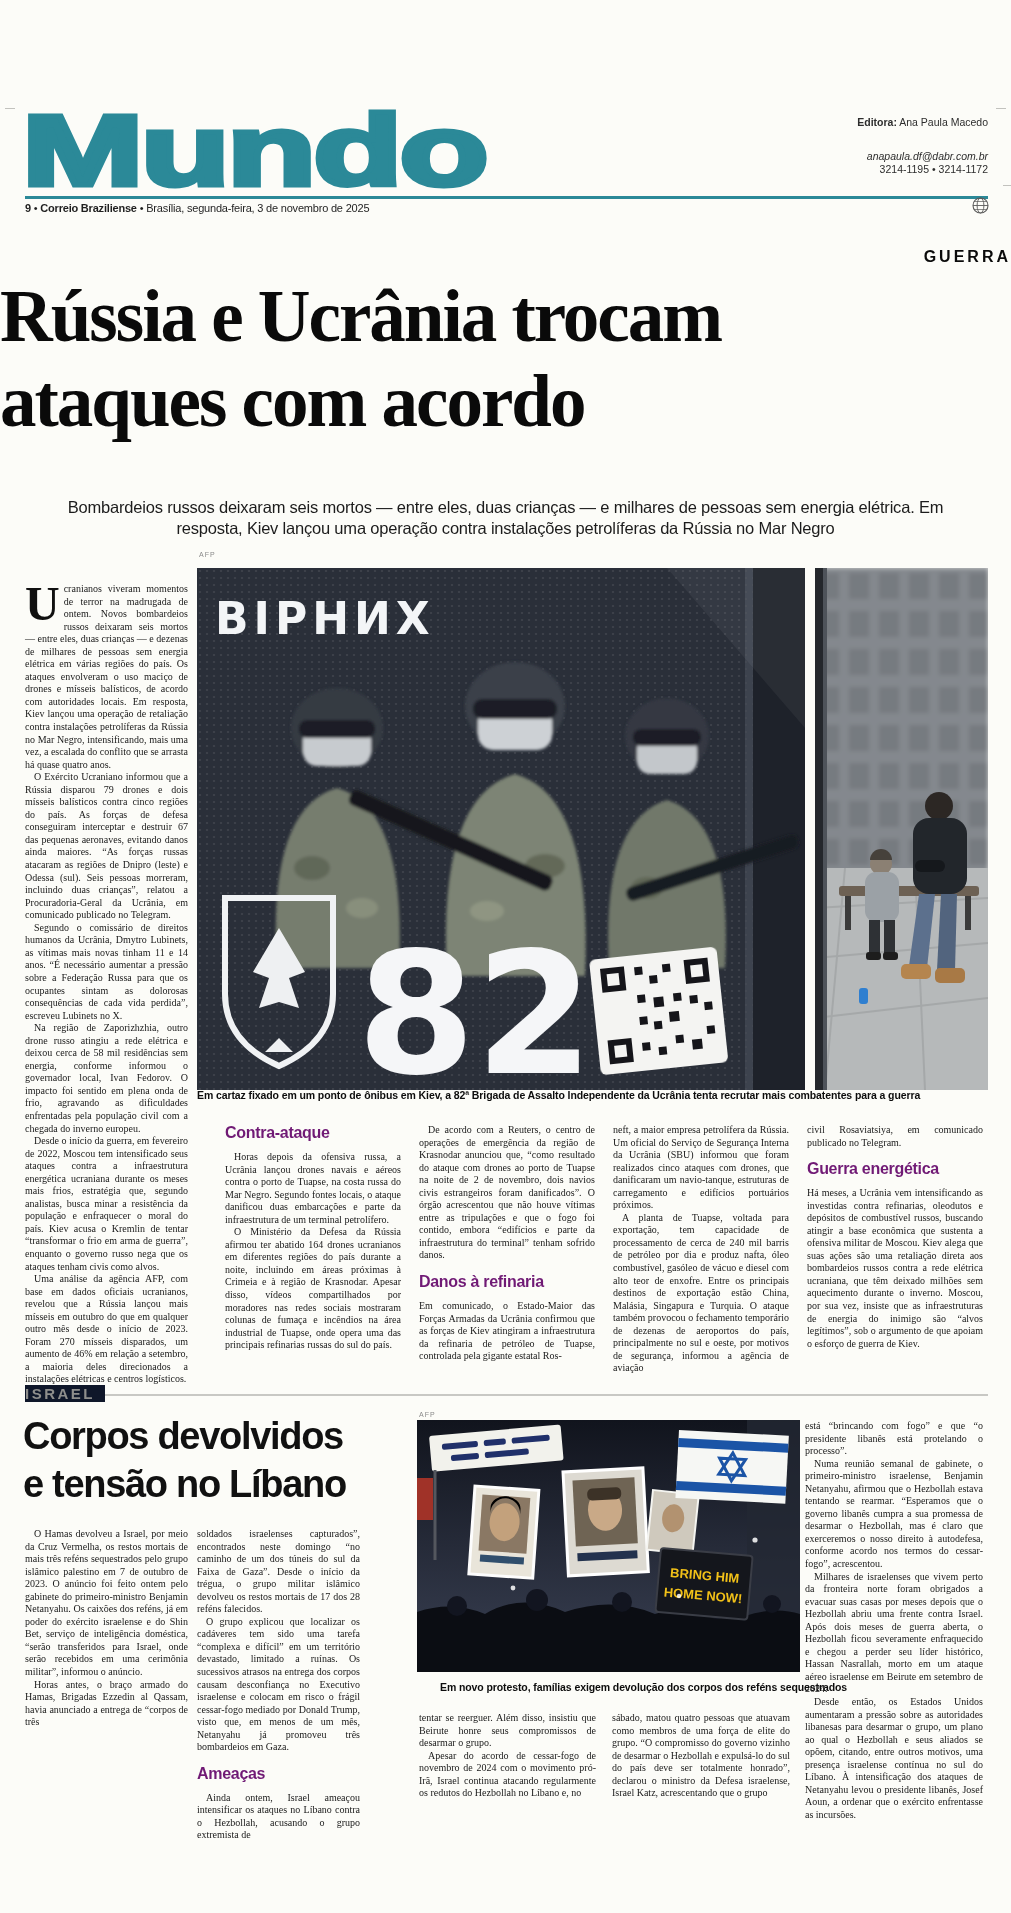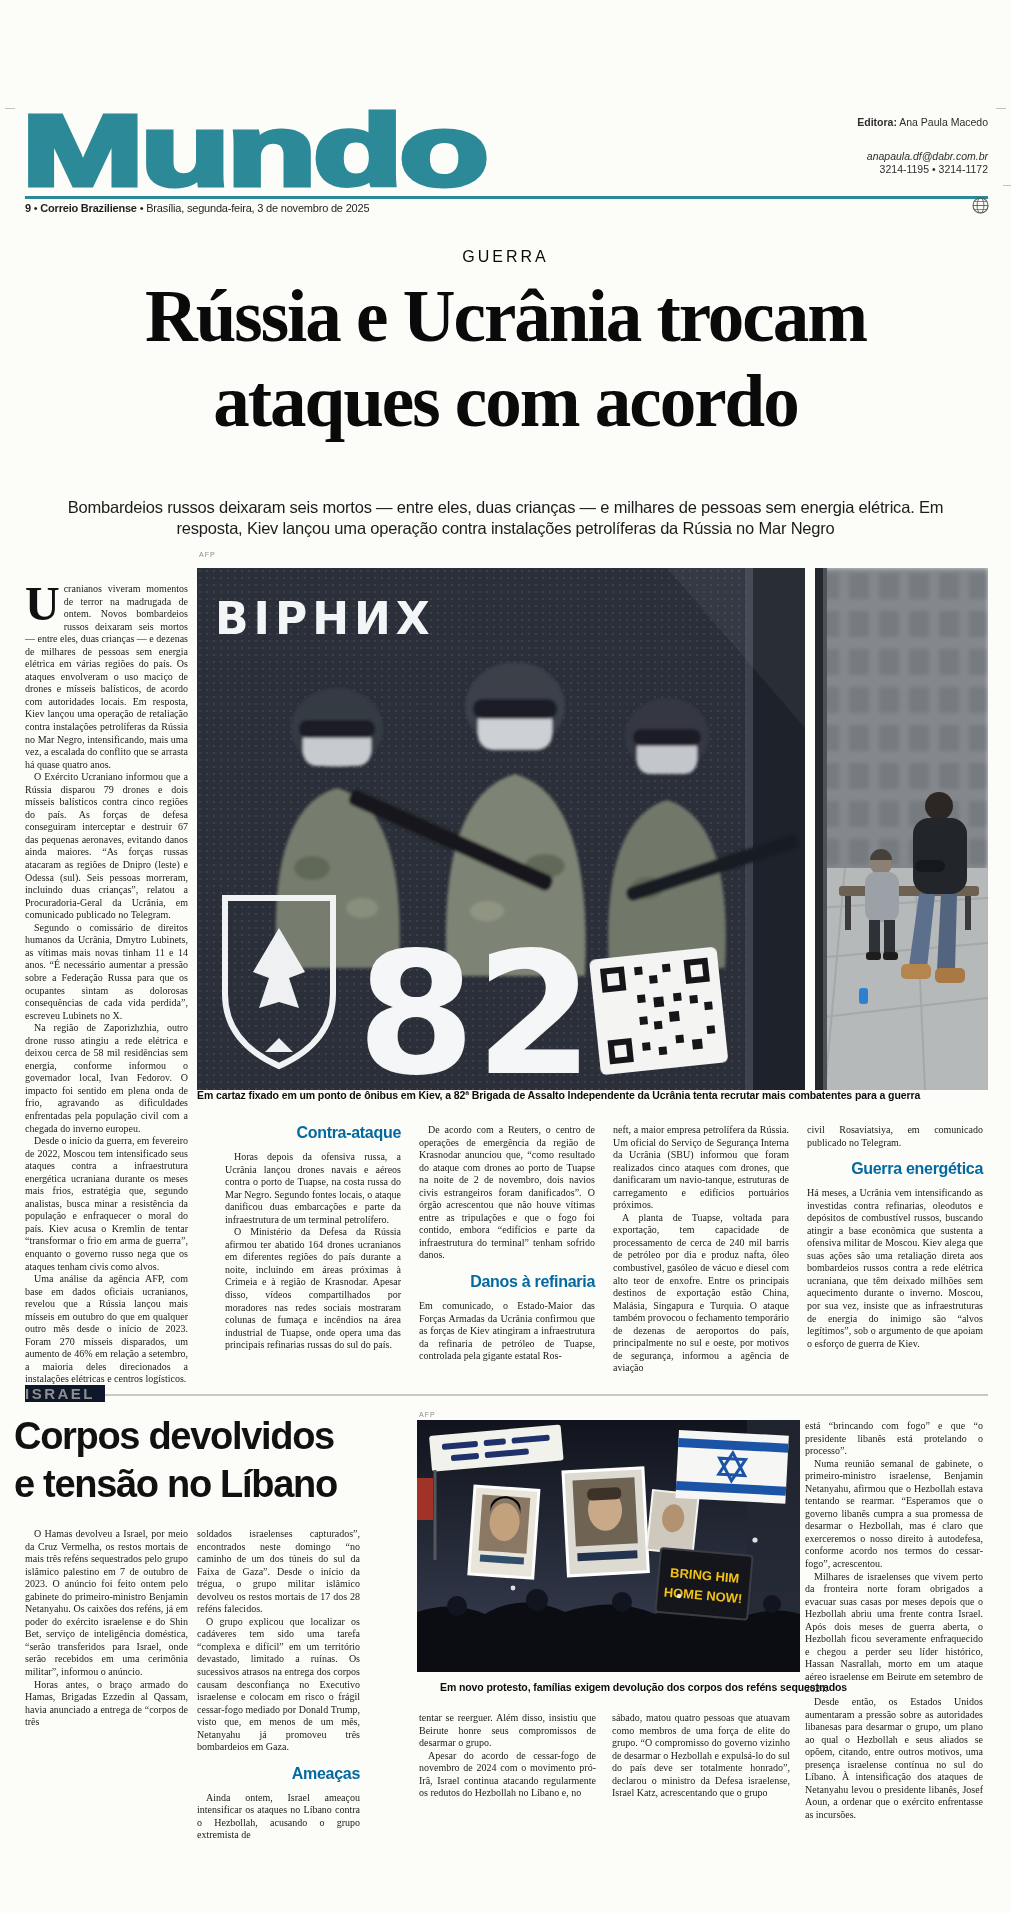--- a/index.html
+++ b/index.html
@@ -12,54 +12,54 @@
         color:#2b8998;-webkit-text-stroke:5px #2b8998;letter-spacing:-2px;
         transform:scaleX(1.46);transform-origin:left top;}
   .editor-block{position:absolute;right:23px;top:116px;text-align:right;font-size:10.5px;line-height:13.5px;color:#2d2d2d;}
   .editor-block .em{font-style:italic;margin-top:20px;}
   .teal-rule{position:absolute;left:25px;right:23px;top:196px;height:3px;background:#2b8998;}
   .dateline{position:absolute;left:25px;top:202px;font-size:11px;letter-spacing:-0.2px;color:#1f1f1f;}
   .dateline b{font-weight:bold;}
   .globe{position:absolute;right:22px;top:197px;width:17px;height:17px;}
 
   
-  .kicker{position:absolute;left:0;width:100%;top:248px;text-align:center;font-weight:normal;font-size:16px;
+  .kicker{position:absolute;left:0;width:100%;top:248px;text-align:right;font-weight:bold;font-size:16px;
           letter-spacing:3px;color:#0b0b0b;}
-  .headline{position:absolute;left:0;width:100%;top:274px;text-align:center;
+  .headline{position:absolute;left:0;width:100%;top:274px;
             font-family:"Liberation Serif",serif;font-weight:bold;font-size:73px;line-height:85px;
             letter-spacing:-2px;color:#0a0a0a;}
   .deck{position:absolute;left:58px;width:895px;top:497px;text-align:center;font-size:16.5px;line-height:21px;
         color:#1c1c1c;letter-spacing:-0.2px;}
 
   
   .serif{font-family:"Liberation Serif",serif;font-size:10px;line-height:12.55px;text-align:justify;color:#191919;}
   .serif p{margin:0;text-indent:9px;}
   .serif p.ni{text-indent:0;}
   .dropcap{float:left;font-family:"Liberation Serif",serif;font-weight:bold;font-size:48px;line-height:39px;
            padding:1px 4px 0 0;color:#101010;}
   .col-h{font-family:"Liberation Sans",sans-serif;font-weight:bold;font-size:16px;line-height:18px;
-         letter-spacing:-0.3px;color:#0369a1;margin:0 0 9px;text-align:right;}
+         letter-spacing:-0.3px;color:#701a75;margin:0 0 9px;text-align:left;}
   .col-h.mid{margin-top:11px;}
 
   .lead-col{position:absolute;left:25px;top:583px;width:163px;}
 
   
   .credit{position:absolute;font-size:7px;color:#8a8a8a;letter-spacing:1px;}
   .photo-ukraine{position:absolute;left:197px;top:560px;width:921px;height:522px;display:flex;gap:10px;margin-top:8px;}
   .photo-frame{height:100%;overflow:hidden;}
   .caption{position:absolute;font-weight:bold;font-size:10.5px;color:#0d0d0d;letter-spacing:-0.1px;white-space:nowrap;}
 
   .cols-guerra{position:absolute;left:225px;top:1124px;width:758px;display:flex;gap:18px;}
   .gcol{width:176px;}
 
   
   .israel-rule{position:absolute;left:25px;right:23px;top:1394px;height:2px;background:#c8c8c4;}
   .israel-label{position:absolute;left:25px;top:1385px;font-weight:bold;font-size:15px;letter-spacing:2.5px;
                 color:#8e8e8c;background:#0f172a;padding-right:10px;}
-  .israel-headline{position:absolute;left:14px;top:1412px;font-weight:bold;font-size:38px;line-height:48px;
+  .israel-headline{position:absolute;left:23px;top:1412px;font-weight:bold;font-size:38px;line-height:48px;
                    letter-spacing:-1.3px;color:#111;}
   .isr-col1{position:absolute;left:25px;top:1528px;width:163px;}
   .isr-col2{position:absolute;left:197px;top:1528px;width:163px;}
   .photo-israel{position:absolute;left:417px;top:1420px;width:383px;height:252px;overflow:hidden;}
   .isr-col3{position:absolute;left:419px;top:1712px;width:177px;}
   .isr-col4{position:absolute;left:612px;top:1712px;width:178px;}
   .isr-col5{position:absolute;left:805px;top:1420px;width:178px;}
 </style>
 </head>
 <body>

